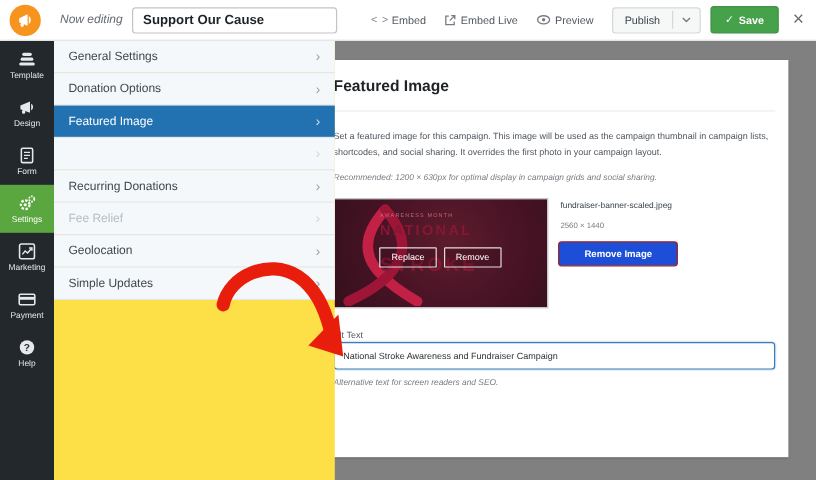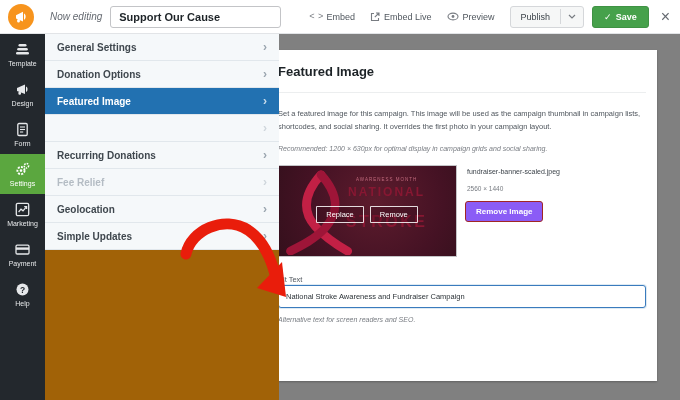--- a/index.html
+++ b/index.html
@@ -27,21 +27,21 @@
 
   
   .nav { position:absolute; left:0; top:34px; width:45px; height:366px; background:#23282d; z-index:4; }
   .nav-item { height:40px; display:flex; flex-direction:column; align-items:center; justify-content:center;
               gap:3px; cursor:pointer; }
   .nav-item .lbl { font-size:7px; color:#e6e8ea; }
   .nav-item.active { background:#5ba73f; }
   .nav-item.active .lbl { color:#fff; }
 
   
-  .submenu { position:absolute; left:45px; top:34px; width:234px; height:366px; background:#a16207; z-index:3;font-weight:bold; }
+  .submenu { position:absolute; left:45px; top:34px; width:234px; height:366px; background:#fde047; z-index:3; }
   .sm-row { height:27px; display:flex; align-items:center; padding:0 12px; background:#f5f8fa;
             border-bottom:1px solid #e1e7ec; font-size:10px; color:#3f474e; cursor:pointer; }
   .sm-row .chev { margin-left:auto; color:#9aa5af; font-size:12px; line-height:1; }
   .sm-row.active { background:#2271b1; color:#fff; }
   .sm-row.active .chev { color:rgba(255,255,255,.75); }
   .sm-row.disabled { color:#b4bcc4; cursor:default; }
   .sm-row.disabled .chev { color:#cfd6dc; }
 
   
   .canvas { position:absolute; left:255px; top:34px; width:425px; height:366px; background:#808080; }
@@ -49,32 +49,32 @@
           box-shadow:0 1px 2px rgba(0,0,0,.25); }
   .card-h { position:absolute; left:11px; top:14px; font-size:13px; font-weight:bold; color:#1d2327; }
   .card-div { position:absolute; left:11px; right:11px; top:42px; border-top:1px solid #eceeef; }
   .desc { position:absolute; left:11px; top:58px; width:368px; font-size:7.5px; line-height:1.7; color:#50575e; }
   .recom { position:absolute; left:11px; top:95px; font-size:7px; font-style:italic; color:#787c82; }
 
   .preview { position:absolute; left:10px; top:115px; width:180px; height:92px; border:1px solid #c3c4c7;
              background:radial-gradient(circle at 55% 40%, #5d1c2d 0%, #451224 60%, #34101c 100%);
              overflow:hidden; }
   .ribbon { position:absolute; left:4px; top:3px; }
-  .banner-text { position:absolute; left:61%; top:0; transform:translateX(-50%); width:140px; text-align:center; }
+  .banner-text { position:absolute; left:61%; top:0; transform:translateX(-50%); width:140px; text-align:left; }
   .bt-tag { margin-top:11px; font-size:4.5px; letter-spacing:1px; color:#c06a7d; }
   .bt-l1 { margin-top:3px; font-size:12px; font-weight:bold; letter-spacing:2px; color:#871732; }
   .bt-l2 { margin-top:14px; font-size:16px; font-weight:bold; letter-spacing:2.5px; color:#871732; }
   .ovl-btns { position:absolute; left:0; top:40px; width:100%; display:flex; justify-content:center; gap:6px; }
   .ovl-btn { border:1px solid rgba(255,255,255,.85); color:#fff; background:rgba(40,5,18,.2);
              font-size:7.5px; padding:3px 9px; border-radius:1px; cursor:pointer; }
 
   .file-name { position:absolute; left:200px; top:118px; font-size:7px; color:#3c434a; }
   .file-dims { position:absolute; left:200px; top:135px; font-size:6.5px; color:#787c82; }
-  .remove-img-btn { position:absolute; left:198px; top:151px; background:#8b5cf6; border:1px solid #a02625;
-                    border-radius:3px; color:#fff; font-size:8px; font-weight:bold; padding:5px 10px; cursor:pointer; }
+  .remove-img-btn { position:absolute; left:198px; top:151px; background:#1d4ed8; border:1px solid #a02625;
+                    border-radius:3px; color:#fff; font-size:8px; font-weight:bold; padding:5px 21px; cursor:pointer; }
 
   .alt-label { position:absolute; left:11px; top:225px; font-size:7.5px; color:#50575e; }
   .alt-input { position:absolute; left:11px; top:235px; width:368px; height:23px; border:1.5px solid #3a7bbd;
                border-radius:3px; font-family:inherit; font-size:7.5px; color:#2c3338; padding:0 7px;
                box-shadow:0 0 0 1px rgba(34,113,177,.15); }
   .alt-help { position:absolute; left:11px; top:266px; font-size:7px; font-style:italic; color:#787c82; }
 
   
   .arrow-overlay { position:absolute; left:0; top:0; z-index:9; pointer-events:none; }
 

